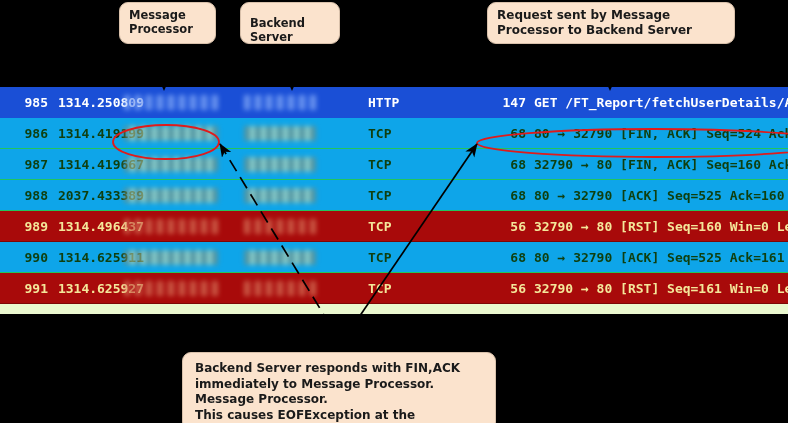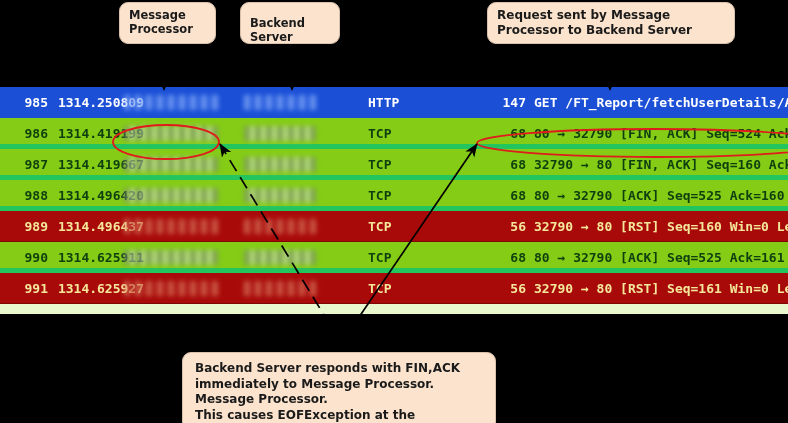--- a/index.html
+++ b/index.html
@@ -39,21 +39,21 @@
   }
   .prow{
     position:relative;
     height:31px;
     box-sizing:border-box;
     white-space:nowrap;
     font-family:"DejaVu Sans Mono","Liberation Mono",monospace;
     font-size:13px;
     font-weight:bold;
   }
-  .prow.normal{background:#84cc16;color:#0f3f0f;border-bottom:5px solid #22c55e;}
+  .prow.normal{background:#0ea5e9;color:#0f3f0f;border-bottom:1px solid #22c55e;}
   .prow.http{background:#1a4fd6;color:#ffffff;}
   .prow.rst{background:#a80a0a;color:#f4e79a;border-bottom:1px solid #7d0606;}
 
   .cell{position:absolute;top:0;line-height:31px;}
   .c-no{left:0;width:48px;text-align:right;}
   .c-time{left:56px;width:88px;text-align:right;}
   .c-src{left:124px;width:94px;top:8px;height:15px;}
   .c-dst{left:244px;width:72px;top:8px;height:15px;}
   .c-proto{left:368px;}
   .c-len{left:496px;width:30px;text-align:right;}
@@ -127,21 +127,21 @@
         </div>
         <div class="cell c-dst">
           <span class="blur"></span>
         </div>
         <div class="cell c-proto">TCP</div>
         <div class="cell c-len">68</div>
         <div class="cell c-info">32790 → 80 [FIN, ACK] Seq=160 Ack=525 Win=281</div>
       </div>
       <div class="prow normal">
         <div class="cell c-no">988</div>
-        <div class="cell c-time">1314.496420</div>
+        <div class="cell c-time">2037.433389</div>
         <div class="cell c-src">
           <span class="blur"></span>
         </div>
         <div class="cell c-dst">
           <span class="blur"></span>
         </div>
         <div class="cell c-proto">TCP</div>
         <div class="cell c-len">68</div>
         <div class="cell c-info">80 → 32790 [ACK] Seq=525 Ack=160 Win=26880 Le</div>
       </div>

